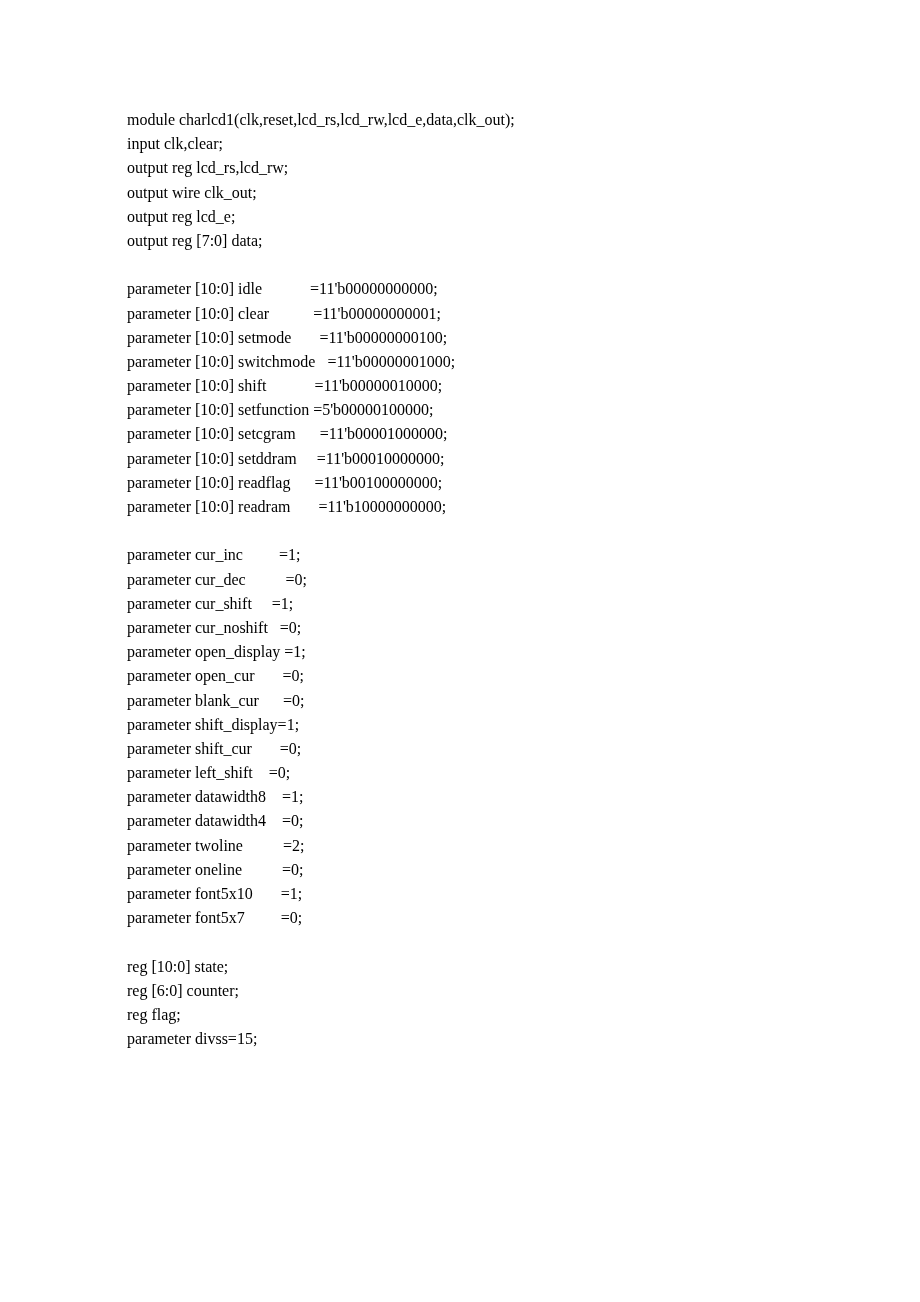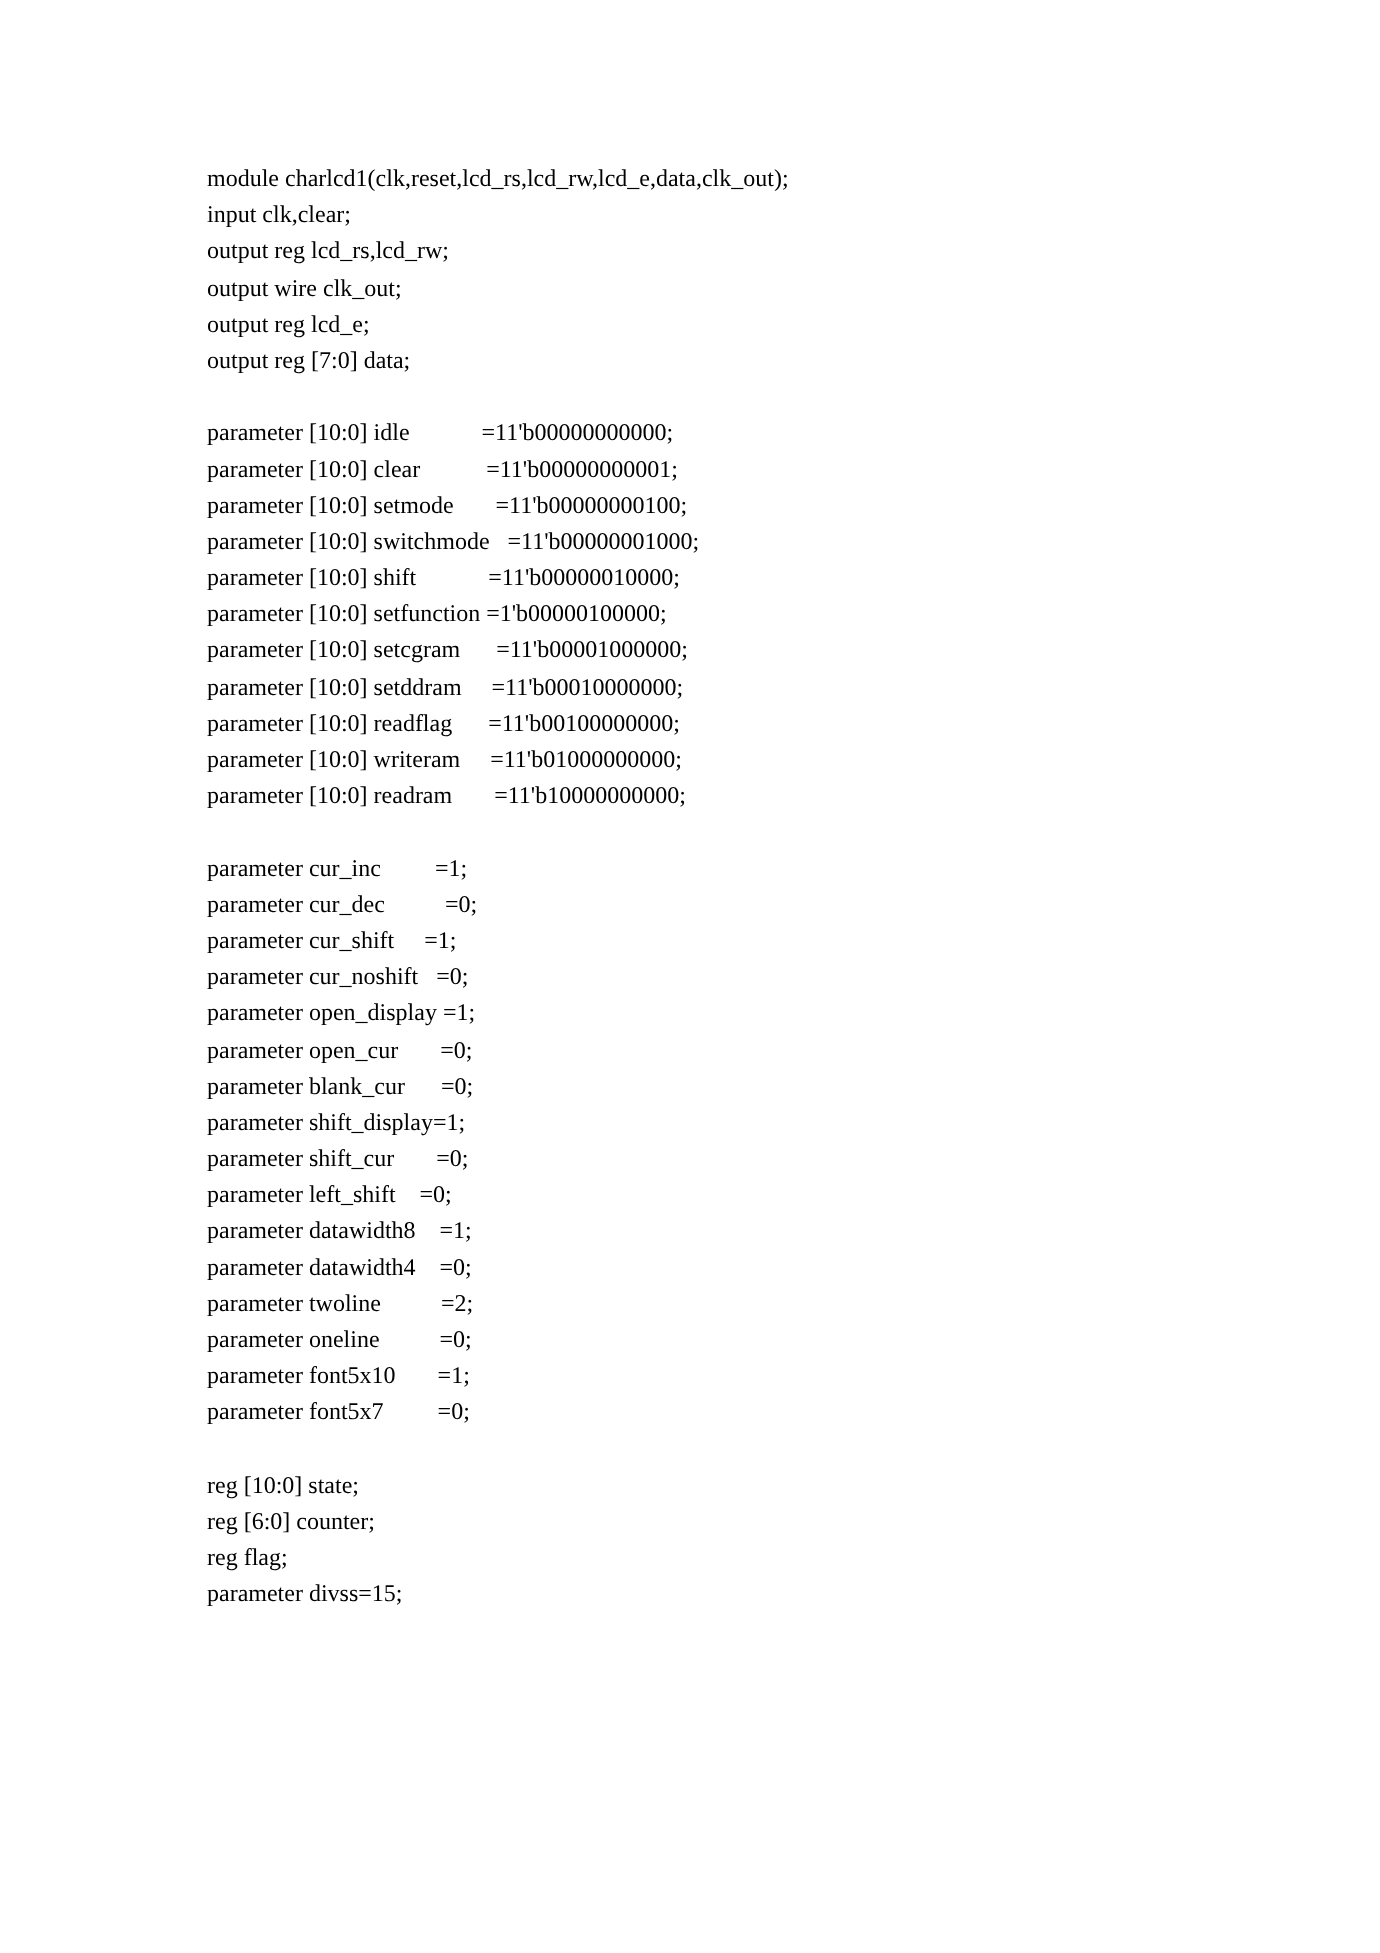--- a/index.html
+++ b/index.html
@@ -20,21 +20,21 @@
   #page {
     position: absolute;
     left: 0;
     top: 0;
     width: 920px;
     height: 1302px;
     background: #ffffff;
   }
   #code-listing {
     position: absolute;
-    left: 138px;
+    left: 127px;
     top: 108px;
     width: 740px;
   }
   .code-block {
     margin: 0 0 24.2px 0;
     padding: 0;
   }
   .code-block:last-child {
     margin-bottom: 0;
   }
@@ -61,25 +61,24 @@
         <span class="code-line">output wire clk_out;</span>
         <span class="code-line">output reg lcd_e;</span>
         <span class="code-line">output reg [7:0] data;</span>
       </div>
       <div class="code-block">
         <span class="code-line">parameter [10:0] idle            =11'b00000000000;</span>
         <span class="code-line">parameter [10:0] clear           =11'b00000000001;</span>
         <span class="code-line">parameter [10:0] setmode       =11'b00000000100;</span>
         <span class="code-line">parameter [10:0] switchmode   =11'b00000001000;</span>
         <span class="code-line">parameter [10:0] shift            =11'b00000010000;</span>
-        <span class="code-line">parameter [10:0] setfunction =1'b00000100000;</span>
+        <span class="code-line">parameter [10:0] setfunction =5'b00000100000;</span>
         <span class="code-line">parameter [10:0] setcgram      =11'b00001000000;</span>
         <span class="code-line">parameter [10:0] setddram     =11'b00010000000;</span>
         <span class="code-line">parameter [10:0] readflag      =11'b00100000000;</span>
-        <span class="code-line">parameter [10:0] writeram     =11'b01000000000;</span>
         <span class="code-line">parameter [10:0] readram       =11'b10000000000;</span>
       </div>
       <div class="code-block">
         <span class="code-line">parameter cur_inc         =1;</span>
         <span class="code-line">parameter cur_dec          =0;</span>
         <span class="code-line">parameter cur_shift     =1;</span>
         <span class="code-line">parameter cur_noshift   =0;</span>
         <span class="code-line">parameter open_display =1;</span>
         <span class="code-line">parameter open_cur       =0;</span>
         <span class="code-line">parameter blank_cur      =0;</span>

